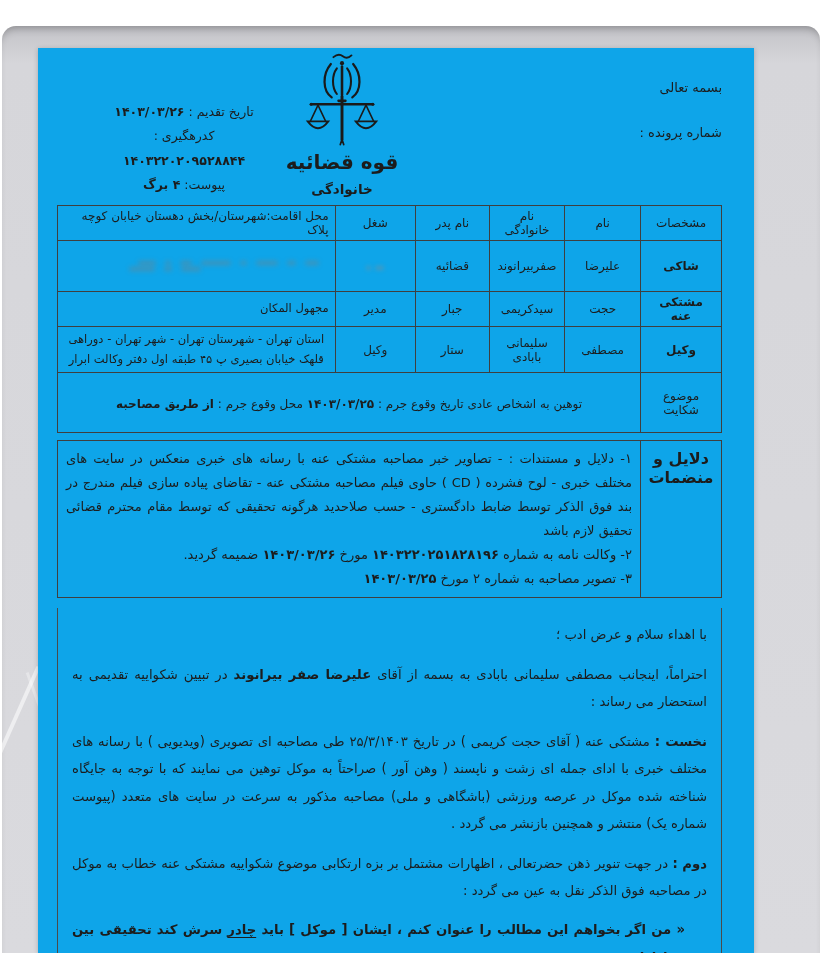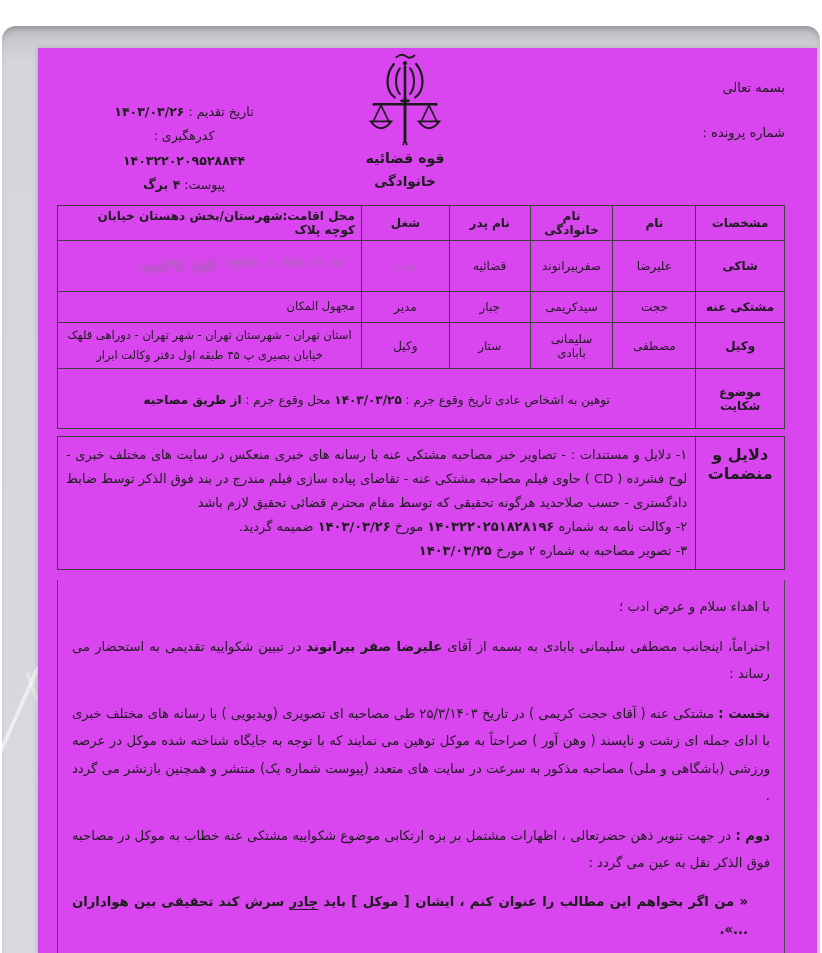--- a/index.html
+++ b/index.html
@@ -15,41 +15,41 @@
     border-radius:14px 14px 0 0;
     box-shadow:inset 0 7px 9px -5px rgba(0,0,0,.30);
   }
   .watermark{
     position:absolute;left:-6px;top:630px;width:96px;height:120px;pointer-events:none;
   }
   .watermark i{position:absolute;display:block;background:rgba(255,255,255,.55);}
   .watermark i:nth-child(1){left:18px;top:6px;width:4px;height:110px;transform:rotate(24deg);}
   .watermark i:nth-child(2){left:44px;top:14px;width:3px;height:84px;transform:rotate(-20deg);opacity:.6;}
   .page{
-    position:absolute;left:38px;top:48px;width:779px;height:905px;
-    background:#d946ef;box-shadow:0 1px 5px rgba(0,0,0,.22);
+    position:absolute;left:38px;top:48px;width:716px;height:905px;
+    background:#0ea5e9;box-shadow:0 1px 5px rgba(0,0,0,.22);
   }
   .page-inner{
     position:relative;direction:rtl;height:100%;
     padding:0 32px 0 19px;box-sizing:border-box;
   }
   
   .hdr{position:relative;height:157px;}
   .besmeh{position:absolute;right:0;top:32px;font-size:13px;}
   .case-no{position:absolute;right:0;top:77px;font-size:13px;}
   .emblem-wrap{position:absolute;right:320px;top:4px;width:120px;text-align:center;}
   .emblem-wrap svg{display:block;margin:0 auto;}
-  .org-name{font-size:14px;font-weight:700;margin-top:2px;}
+  .org-name{font-size:20px;font-weight:700;margin-top:2px;}
   .doc-type{font-size:13.5px;font-weight:700;margin-top:7px;}
   .dates{position:absolute;left:42px;top:52px;width:170px;text-align:center;font-size:12.5px;line-height:1.95;}
   .dates b{font-weight:700;}
   
   table{width:100%;border-collapse:collapse;font-size:12px;}
   .parties td,.parties th{border:1.4px solid #3f3f3f;padding:3px 6px;text-align:center;vertical-align:middle;}
-  .parties th{font-weight:700;font-size:12px;}
+  .parties th{font-weight:400;font-size:12px;}
   .parties .addr-h{text-align:right;}
   .parties .role{font-weight:700;}
   .r-shaki td{height:44px;}
   .r-moshtaki td{height:24px;}
   .r-vakil td{height:36px;}
   .addr-cell{text-align:center;font-size:11.5px;line-height:1.7;}
   
   .subj-label{font-weight:700;}
   .subj-cell{text-align:right;vertical-align:top;height:50px;padding-top:6px !important;font-size:12px;}
   .subj-cell b{font-weight:700;}

